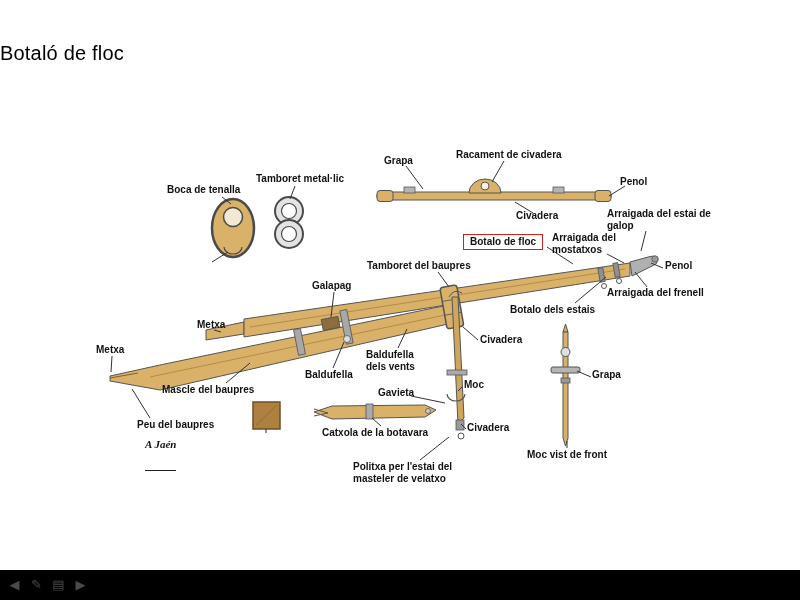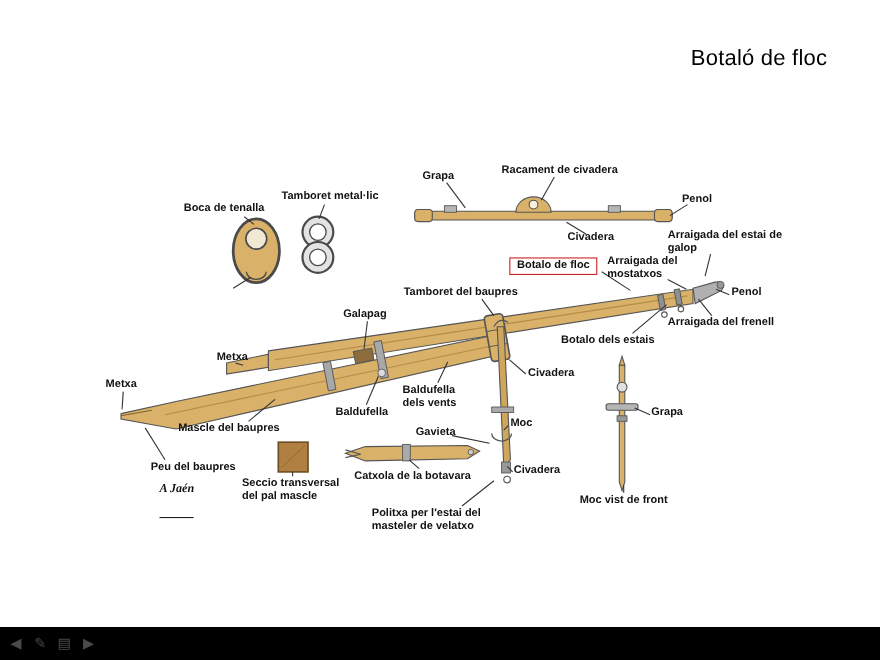--- a/index.html
+++ b/index.html
@@ -1,21 +1,21 @@
 <!DOCTYPE html>
 <html style="--wood: #d9b169; --wood_dark: #b58c47; --metal: #b0b0b0; --outline: #4a4a4a; --highlight_box: #cc2222; --section_square: #b08043;"><head>
 <meta charset="utf-8">
 <style>
   html,body { margin:0; padding:0; background:#fff; }
   #stage {
     position:relative; width:800px; height:600px; overflow:hidden;
     background:#ffffff; font-family:"Liberation Sans", sans-serif;
   }
   .title {
-    position:absolute; top:42px; left:0; width:752px; text-align:right;
+    position:absolute; top:42px; left:0; width:752px; text-align:left;
     font-size:20px; color:#000; letter-spacing:0.2px;
   }
   svg.diagram { position:absolute; left:0; top:0; }
   .lbl {
     position:absolute; font-size:10px; font-weight:bold; color:#111;
     line-height:1.15; white-space:nowrap;
   }
   .lbl.wrap { white-space:normal; }
   .lbl.boxed {
     border:1.5px solid var(--highlight_box,#cc2222);
@@ -177,24 +177,23 @@
   <div class="lbl" style="left:96px;top:344px">Metxa</div>
   <div class="lbl" style="left:480px;top:334px">Civadera</div>
   <div class="lbl wrap" style="left:366px;top:349px;width:62px">Baldufella dels vents</div>
   <div class="lbl" style="left:305px;top:369px">Baldufella</div>
   <div class="lbl" style="left:162px;top:384px">Mascle del baupres</div>
   <div class="lbl" style="left:464px;top:379px">Moc</div>
   <div class="lbl" style="left:378px;top:387px">Gavieta</div>
   <div class="lbl" style="left:592px;top:369px">Grapa</div>
   <div class="lbl" style="left:137px;top:419px">Peu del baupres</div>
   <div class="lbl sig" style="left:145px;top:438px">A Jaén</div>
-  <div class="lbl wrap" style="left:220px;top:434px;width:98px">Seccio transversal del pal mascle</div>
   <div class="lbl" style="left:322px;top:427px">Catxola de la botavara</div>
   <div class="lbl" style="left:467px;top:422px">Civadera</div>
-  <div class="lbl wrap" style="left:338px;top:461px;width:120px">Politxa per l'estai del masteler de velatxo</div>
+  <div class="lbl wrap" style="left:353px;top:461px;width:120px">Politxa per l'estai del masteler de velatxo</div>
   <div class="lbl" style="left:527px;top:449px">Moc vist de front</div>
 
   <div class="bottombar">
     <div class="navicons">
       <span class="navicon">◀</span>
       <span class="navicon">✎</span>
       <span class="navicon">▤</span>
       <span class="navicon">▶</span>
     </div>
   </div>

